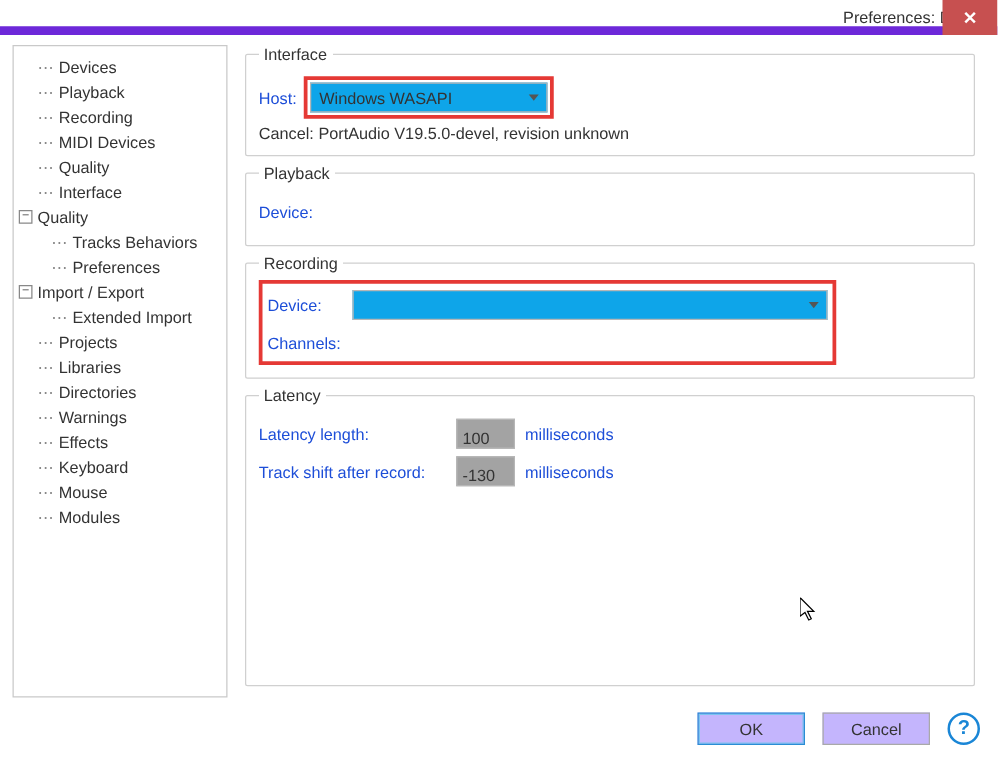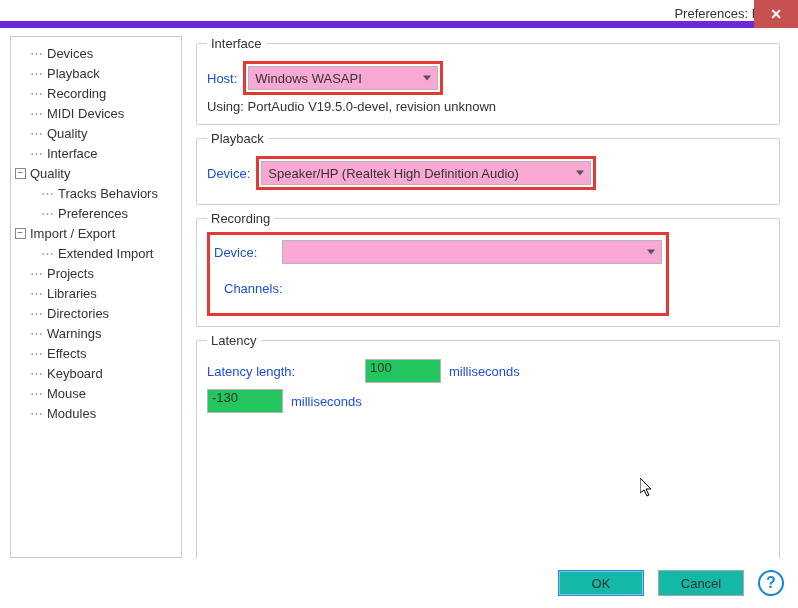--- a/index.html
+++ b/index.html
@@ -105,21 +105,21 @@
     align-items: center;
     margin: 4px 0;
     min-height: 26px;
   }
   .row .label {
     color: #1d4ed8;
     margin-right: 6px;
   }
   .select {
     border: 1px solid #b6b6b6;
-    background: #f9a8d4;
+    background: #0ea5e9;
     height: 24px;
     display: flex;
     align-items: center;
     padding: 0 20px 0 6px;
     position: relative;
     font-size: 13px;
     color: #333;
   }
   .select .caret {
     position: absolute;
@@ -135,46 +135,46 @@
     border: 3px solid #e53935;
     padding: 2px;
   }
   .hl-red-block {
     border: 3px solid #e53935;
     padding: 4px 4px 2px 4px;
   }
   .textbox {
     border: 1px solid #b6b6b6;
     height: 24px;
-    width: 76px;
+    width: 47px;
     padding: 0 4px;
     font-size: 13px;
     display: flex;
-    align-items: flex-start;
-    background: #22c55e;
+    align-items: flex-end;
+    background: #a3a3a3;
   }
   .info-line {
     margin: 4px 0 0 0;
     font-size: 13px;
     color: #333;
   }
   
   .button-row {
     position: absolute;
     right: 14px;
     bottom: 12px;
     display: flex;
     align-items: center;
     gap: 14px;
   }
   .btn {
     min-width: 86px;
     height: 26px;
     border: 1px solid #a9a9a9;
-    background: #14b8a6;
+    background: #c4b5fd;
     display: flex;
     align-items: center;
     justify-content: center;
     font-size: 13px;
     color: #333;
   }
   .btn.default {
     border: 1px solid #2a8dd4;
     box-shadow: 0 0 0 1px #7cc3f0 inset;
   }
@@ -309,63 +309,58 @@
       <div class="row">
         <span class="label">Host:</span>
         <span class="hl-red">
           <span class="select" style="width:190px">
             <span>Windows WASAPI</span>
             <span class="caret"></span>
           </span>
         </span>
       </div>
       <div class="info-line">
-        <span>Using:</span>
+        <span>Cancel:</span>
         <span>PortAudio V19.5.0-devel, revision unknown</span>
       </div>
     </fieldset>
 
     <fieldset class="group">
       <legend>Playback</legend>
       <div class="row">
         <span class="label">Device:</span>
-        <span class="hl-red">
-          <span class="select" style="width:330px">
-            <span>Speaker/HP (Realtek High Definition Audio)</span>
-            <span class="caret"></span>
-          </span>
-        </span>
       </div>
     </fieldset>
 
     <fieldset class="group">
       <legend>Recording</legend>
       <div class="hl-red-block" style="display:inline-block">
         <div class="row" style="margin:0 0 4px 0">
           <span class="label" style="min-width:62px">Device:</span>
           <span class="select" style="width:380px">
             <span class="caret"></span>
           </span>
         </div>
-        <div class="row" style="margin:10px">
+        <div class="row" style="margin:0">
           <span class="label" style="min-width:62px">Channels:</span>
         </div>
       </div>
     </fieldset>
 
     <fieldset class="group" style="height:240px">
       <legend>Latency</legend>
       <div class="row">
         <span class="label" style="min-width:152px">Latency length:</span>
         <span class="textbox">
             <span>100</span>
           </span>
         <span class="label" style="margin-left:8px">milliseconds</span>
       </div>
       <div class="row">
+        <span class="label" style="min-width:152px">Track shift after record:</span>
         <span class="textbox">
             <span>-130</span>
           </span>
         <span class="label" style="margin-left:8px">milliseconds</span>
       </div>
     </fieldset>
 
   </div>
 </div>
 

